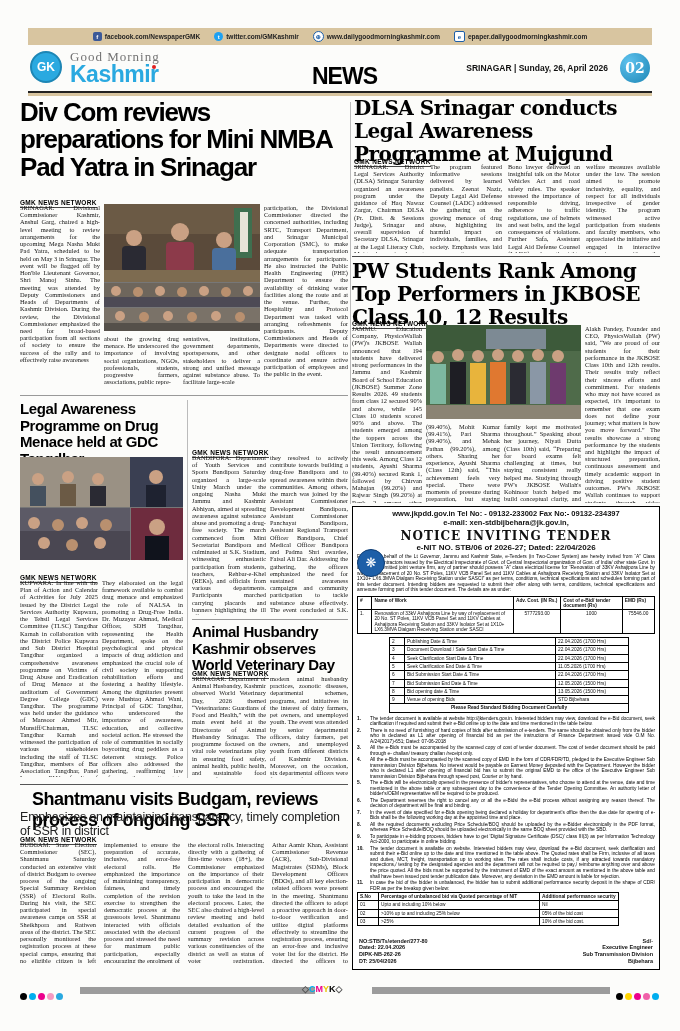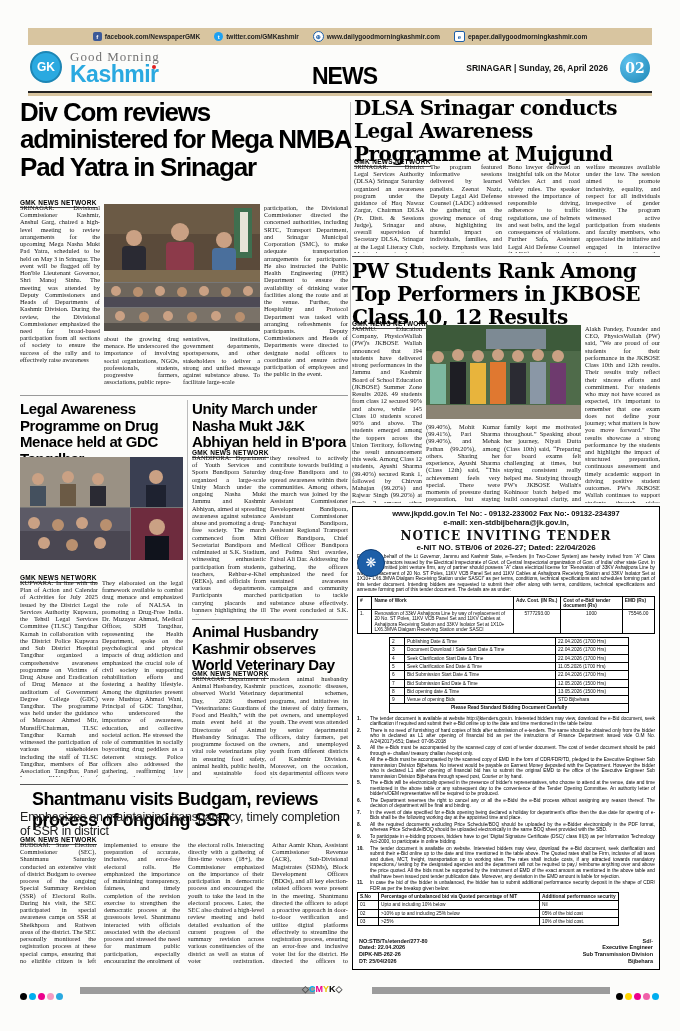--- a/index.html
+++ b/index.html
@@ -93,21 +93,21 @@
     <div class="abs section-title" style="left:284px;top:16px;">NEWS</div>
     <div class="abs dateline" style="right:44px;top:16px;">SRINAGAR | Sunday, 26, April 2026</div>
     <div class="abs page-circle" style="right:2px;top:6px;">
       <span>02</span>
     </div>
   </div>
   <div class="abs" style="left:28px;top:93px;width:624px;height:3px;background:#d8c5a0;"></div>
 
   <div class="rule-v" style="left:350px;top:102px;height:402px;"></div>
 
-  <div class="abs hl-sans-big" style="left:20px;top:99px;width:332px;height:86px;">Div Com reviews administered for Mega NMBA Pad Yatra in Srinagar</div>
+  <div class="abs hl-sans-big" style="left:20px;top:99px;width:332px;height:86px;">Div Com reviews preparations for Mini NMBA Pad Yatra in Srinagar</div>
   <div class="abs" style="left:20px;top:191px;">
     <span class="byline">GMK NEWS NETWORK</span>
   </div>
   <div class="col" style="left:20px;top:204px;width:80px;height:186px;">SRINAGAR: Divisional Commissioner Kashmir, Anshul Garg, chaired a high-level meeting to review arrangements for the upcoming Mega Nasha Mukt Pad Yatra, scheduled to be held on May 3 in Srinagar. The event will be flagged off by Hon'ble Lieutenant Governor, Shri Manoj Sinha. The meeting was attended by Deputy Commissioners and Heads of Departments of Kashmir Division. During the review, the Divisional Commissioner emphasized the need for broad-based participation from all sections of society to ensure the success of the rally and to effectively raise awareness</div>
   <div class="photo" style="left:104px;top:204px;width:156px;height:127px;">
     <svg width="156" height="127" xmlns="http://www.w3.org/2000/svg">
       <rect width="156" height="78" fill="#5a4a3a"></rect>
       <rect x="0" y="0" width="156" height="30" fill="#6b5a45"></rect>
       <rect x="130" y="4" width="18" height="50" fill="#3f6f4f"></rect>
       <rect x="136" y="8" width="8" height="40" fill="#e8e4d8"></rect>
@@ -171,21 +171,20 @@
       <circle cx="137" cy="70" r="8" fill="#caa184"></circle>
         <rect x="125" y="79" width="24" height="24" fill="#10131c"></rect>
     </svg>
   </div>
   <div class="abs" style="left:20px;top:566px;">
     <span class="byline">GMK NEWS NETWORK</span>
   </div>
   <div class="col" style="left:20px;top:579px;width:78px;height:198px;">KUPWARA: In line with the Plan of Action and Calendar of Activities for July 2025 issued by the District Legal Services Authority Kupwara, the Tehsil Legal Services Committee (TLSC) Tangdhar Karnah in collaboration with the District Police Kupwara and Sub District Hospital Tangdhar organized a comprehensive awareness programme on Victims of Drug Abuse and Eradication of Drug Menace at the auditorium of Government Degree College (GDC) Tangdhar. The programme was held under the guidance of Mansoor Ahmed Mir, Munsiff/Chairman, TLSC Tangdhar Karnah and witnessed the participation of various stakeholders including the staff of TLSC Tangdhar, members of Bar Association Tangdhar, Panel Lawyers, PLVs, faculty of GDC Tangdhar, health officials, police officers, and around 100 students of the college. Key speakers included Adv. Qazi Mehboob Allahi, President Bar Association Tangdhar; Adv. Abdul Majeed Banday Adv. Farooq Ahmed Qureshi and Adv. Waqar Ahmad, who highlighted critical legal and social issues pertaining to drug abuse.</div>
   <div class="col" style="left:102px;top:579px;width:81px;height:198px;">They elaborated on the legal framework available to combat drug menace and emphasized the role of NALSA in promoting a Drug-Free India. Dr. Muzayar Ahmad, Medical Officer, SDH Tangdhar, representing the Health Department, spoke on the psychological and physical impacts of drug addiction and emphasized the crucial role of civil society in supporting rehabilitation efforts and fostering a healthy lifestyle. Among the dignitaries present were Mushtaq Ahmad Wani, Principal of GDC Tangdhar, who underscored the importance of awareness, education, and collective societal action. He stressed the role of communities in socially boycotting drug peddlers as a deterrent strategy. Police officers also addressed the gathering, reaffirming law enforcement's commitment to fighting the drug menace and extending full cooperation in community-driven efforts. The event concluded with a powerful message advocating a drug-free, healthy, and socially responsible society, reflecting the shared commitment of legal, medical, academic, and enforcement bodies towards this critical cause.</div>
 
-  <div class="abs hl-sans-mid" style="left:192px;top:401px;width:156px;height:36px;">Unity March under Nasha Mukt J&amp;K Abhiyan held in B'pora</div>
   <div class="abs" style="left:192px;top:441px;">
     <span class="byline">GMK NEWS NETWORK</span>
   </div>
   <div class="col" style="left:192px;top:454px;width:74px;height:161px;">BANDIPORA: Department of Youth Services and Sports Bandipora Saturday organized a large-scale Unity March under the ongoing Nasha Mukt Jammu and Kashmir Abhiyan, aimed at spreading awareness against substance abuse and promoting a drug-free society. The march commenced from Mini Secretariat Bandipora and culminated at S.K. Stadium, witnessing enthusiastic participation from students, teachers, Rehbar-e-Khel (REKs), and officials from various departments. Participants marched carrying placards and banners highlighting the ill effects of drug abuse and the importance of collective responsibility in eradicating the menace. On the occasion, a pledge was administered to the participants, wherein</div>
   <div class="col" style="left:270px;top:454px;width:78px;height:161px;">they resolved to actively contribute towards building a drug-free Bandipora and to spread awareness within their communities. Among others, the march was joined by the Assistant Commissioner Development Bandipora, Assistant Commissioner Panchayat Bandipora, Assistant Regional Transport Officer Bandipora, Chief Medical Officer Bandipora and Padma Shri awardee, Faisal Ali Dar. Addressing the gathering, the officers emphasized the need for sustained awareness campaigns and community participation to tackle substance abuse effectively. The event concluded at S.K. Stadium with a renewed commitment from all stakeholders to continue efforts under the Nasha Mukt Bharat Abhiyan and ensure a healthier, safer future for the district.</div>
 
   <div class="rule-h" style="left:192px;top:619px;width:156px;"></div>
 
   <div class="abs hl-sans-mid" style="left:192px;top:624px;width:156px;height:36px;">Animal Husbandry Kashmir observes World Veterinary Day</div>
   <div class="abs" style="left:192px;top:662px;">

